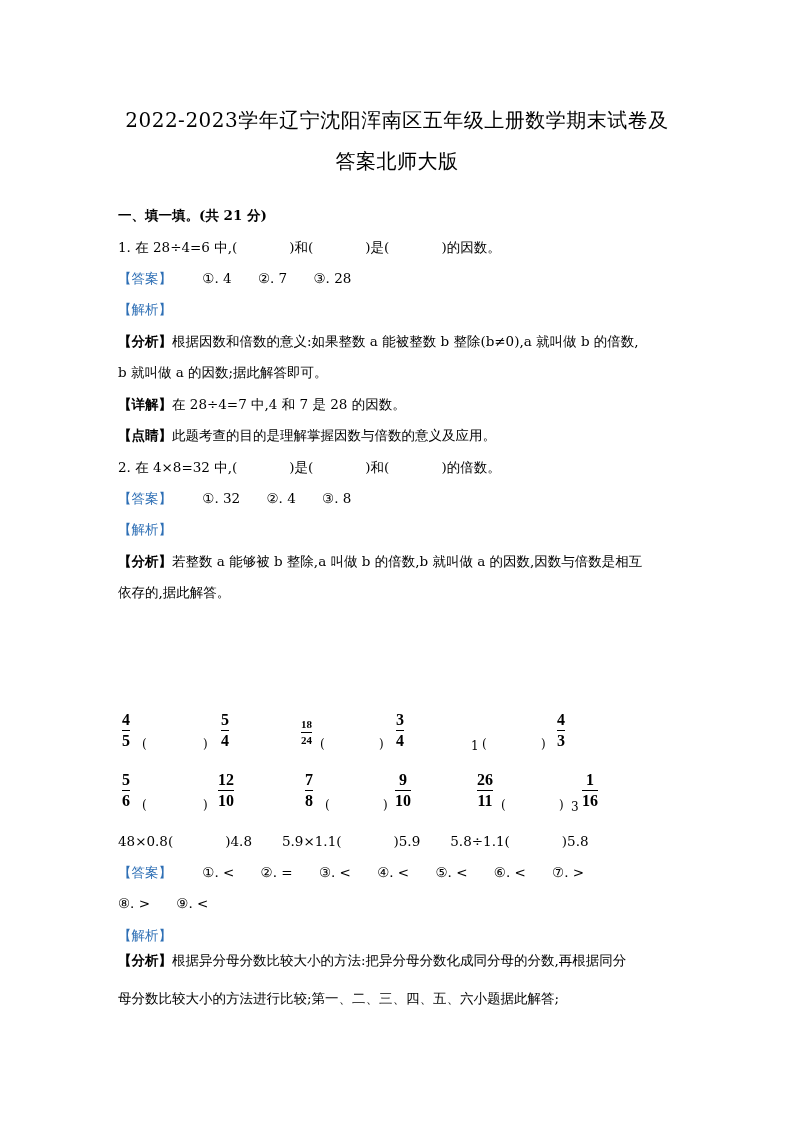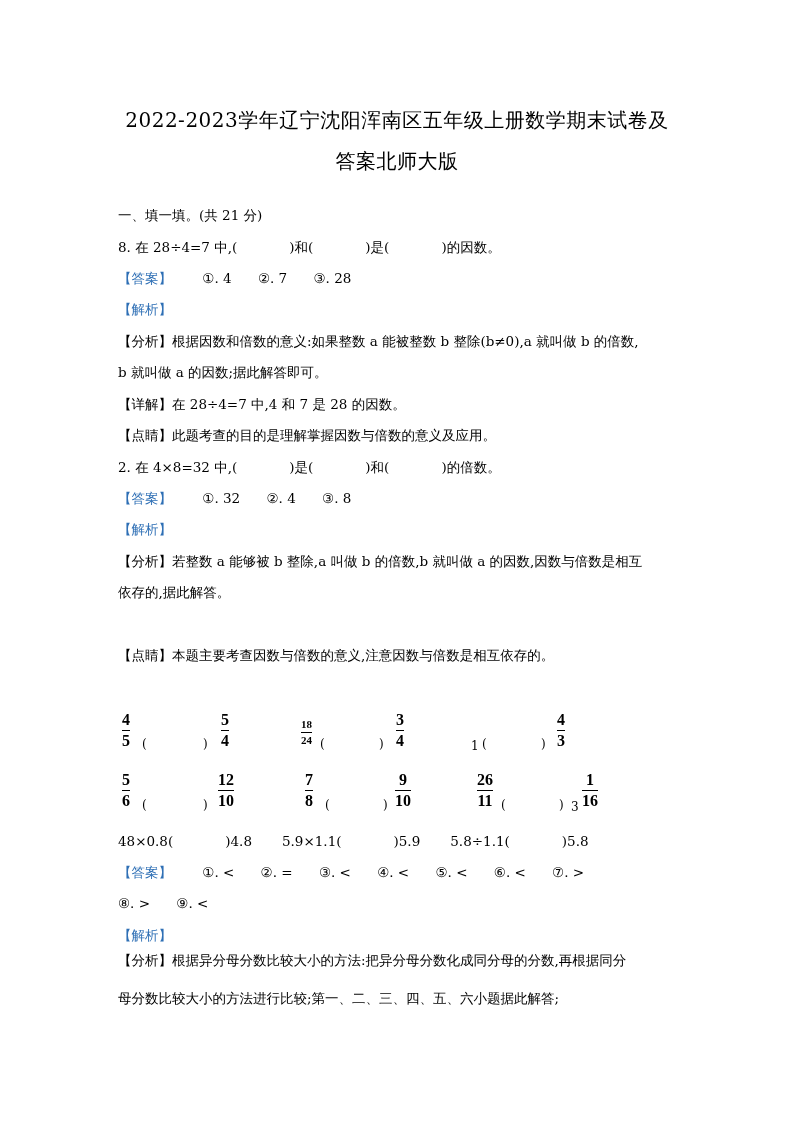--- a/index.html
+++ b/index.html
@@ -2,21 +2,21 @@
 <html><head>
 <meta charset="utf-8">
 <style>
   html, body { margin: 0; padding: 0; background: #ffffff; }
   body { width: 794px; height: 1123px; position: relative; overflow: hidden;
          font-family: "DejaVu Serif", "Liberation Serif", serif; color: #000; }
   .page { position: absolute; left: 0; top: 0; width: 794px; height: 1123px; }
   .title { position: absolute; left: 0; width: 794px; text-align: center;
            font-size: 20px; letter-spacing: 0.5px; }
   .line { position: absolute; left: 118px; font-size: 13.5px; white-space: nowrap; }
-  .bold { font-weight: normal; }
+  .bold { font-weight: bold; }
   .blue { color: #2e6fb5; }
   .gap { display: inline-block; }
   .frac { position: absolute; font-family: "Liberation Serif", "DejaVu Serif", serif;
           font-weight: bold; text-align: center; }
   .frac .num, .frac .den { display: block; line-height: 1; }
   .frac .bar { display: block; border-top: 1.5px solid #000; margin: 2px 0; }
   .frac.big { font-size: 16px; }
   .frac.small { font-size: 11px; }
   .paren { position: absolute; font-size: 12px; }
   .plain { position: absolute; font-size: 12px; }
@@ -25,21 +25,21 @@
 <body>
 
 <div class="page">
 
   <div class="title" style="top:107px;">2022-2023学年辽宁沈阳浑南区五年级上册数学期末试卷及</div>
   <div class="title" style="top:148px;">答案北师大版</div>
 
   <div class="line bold" style="top:207px;">一、填一填。(共 21 分)</div>
 
   <div class="line" style="top:239px;">
-    <span>8. 在 28÷4=7 中,(</span><span class="gap" style="width:52px"></span><span>)和(</span><span class="gap" style="width:52px"></span><span>)是(</span><span class="gap" style="width:52px"></span><span>)的因数。</span>
+    <span>1. 在 28÷4=6 中,(</span><span class="gap" style="width:52px"></span><span>)和(</span><span class="gap" style="width:52px"></span><span>)是(</span><span class="gap" style="width:52px"></span><span>)的因数。</span>
   </div>
   <div class="line" style="top:270px;">
     <span class="blue">【答案】</span>
     <span class="gap" style="width:26px"></span><span>①. 4</span>
     <span class="gap" style="width:22px"></span><span>②. 7</span>
     <span class="gap" style="width:22px"></span><span>③. 28</span>
   </div>
   <div class="line blue" style="top:301px;">【解析】</div>
   <div class="line" style="top:333px;">
     <span class="bold">【分析】</span><span>根据因数和倍数的意义:如果整数 a 能被整数 b 整除(b≠0),a 就叫做 b 的倍数,</span>
@@ -59,23 +59,20 @@
     <span class="blue">【答案】</span>
     <span class="gap" style="width:26px"></span><span>①. 32</span>
     <span class="gap" style="width:22px"></span><span>②. 4</span>
     <span class="gap" style="width:22px"></span><span>③. 8</span>
   </div>
   <div class="line blue" style="top:521px;">【解析】</div>
   <div class="line" style="top:553px;">
     <span class="bold">【分析】</span><span>若整数 a 能够被 b 整除,a 叫做 b 的倍数,b 就叫做 a 的因数,因数与倍数是相互</span>
   </div>
   <div class="line" style="top:584px;">依存的,据此解答。</div>
-  <div class="line" style="top:647px;">
-    <span class="bold">【点睛】</span><span>本题主要考查因数与倍数的意义,注意因数与倍数是相互依存的。</span>
-  </div>
 
 
   <div class="frac big" style="left:122px; top:712px;">
       <span class="num">4</span>
       <span class="bar"></span>
       <span class="den">5</span>
     </div>
   <div class="paren" style="left:142px; top:737px;">(</div>
   <div class="paren" style="left:203px; top:737px;">)</div>
   <div class="frac big" style="left:221px; top:712px;">

